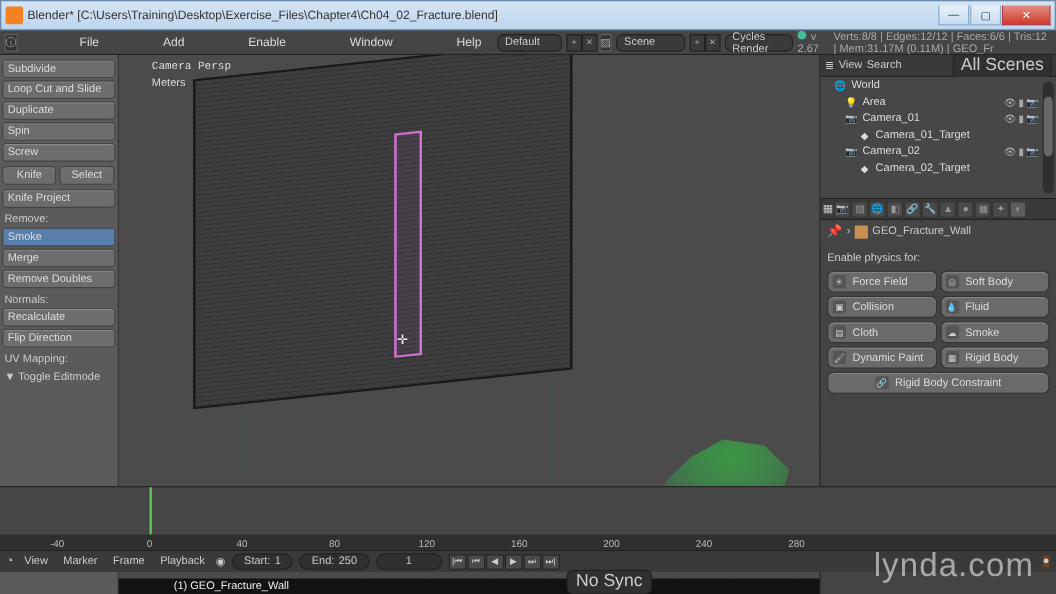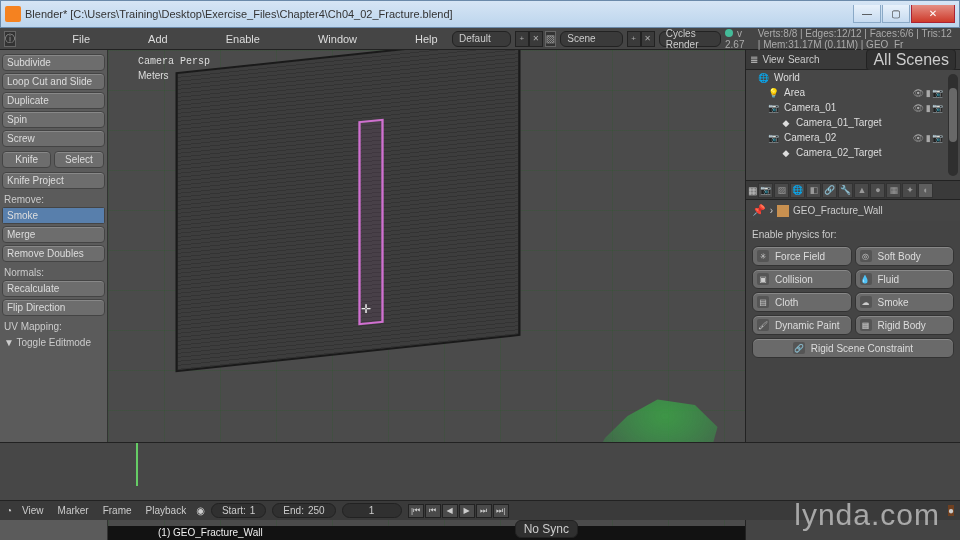--- a/index.html
+++ b/index.html
@@ -95,21 +95,21 @@
 .timeline { flex:1; background:#474747; position:relative; border-top:1px solid #222; }
 .tl-zero { position:absolute; left:136px; top:0; bottom:14px; width:2px; background:#6c6; }
 .tl-ticks { position:absolute; left:0; right:0; bottom:0; height:14px; background:#2f2f2f; color:#bbb; font-size:9px; display:flex; }
 .tl-tick { position:absolute; bottom:1px; transform:translateX(-50%); }
 
 .tl-footer { height:20px; background:#3a3a3a; display:flex; align-items:center; gap:6px; padding:0 6px; font-size:10px; color:#ccc; border-top:1px solid #222; }
 .tl-footer .mitem { padding:0 4px; cursor:pointer; }
 .num-field { background:#303030; border:1px solid #222; border-radius:8px; padding:1px 10px; font-size:10px; color:#ccc; display:flex; gap:4px; }
 .play-buttons { display:flex; gap:1px; }
 .play-btn { width:16px; height:14px; background:#4a4a4a; border:1px solid #222; display:flex; align-items:center; justify-content:center; font-size:8px; color:#ccc; }
-.sync-dd { background:#303030; border:1px solid #222; border-radius:6px; padding:1px 8px; font-size:12px;margin-top:36px; }
+.sync-dd { background:#303030; border:1px solid #222; border-radius:6px; padding:1px 8px; font-size:16px;margin-top:36px; }
 
 
 .watermark { position:absolute; right:20px; bottom:8px; font-size:30px; color:rgba(255,255,255,0.55); font-weight:300; letter-spacing:1px; pointer-events:none; }
 </style>
 </head>
 <body>
 
 <div class="win-titlebar">
   <span style="width:16px;height:16px;background:#f58220;border-radius:2px;display:inline-block;"></span>
   <span class="title">Blender* [C:\Users\Training\Desktop\Exercise_Files\Chapter4\Ch04_02_Fracture.blend]</span>
@@ -187,20 +187,31 @@
           <div class="axis-y"></div>
         <span style="position:absolute;left:8px;top:-10px;color:#6fa0ff;">z</span>
         <span style="position:absolute;left:28px;top:16px;color:#6c6;">y</span>
       </div>
     </div>
     <div class="vp-footer">(1) GEO_Fracture_Wall</div>
 
     <div class="timeline-wrap">
       <div class="timeline">
         <div class="tl-zero"></div>
+        <div class="tl-ticks">
+          <span class="tl-tick" style="left:52px">-40</span>
+          <span class="tl-tick" style="left:136px">0</span>
+          <span class="tl-tick" style="left:220px">40</span>
+          <span class="tl-tick" style="left:304px">80</span>
+          <span class="tl-tick" style="left:388px">120</span>
+          <span class="tl-tick" style="left:472px">160</span>
+          <span class="tl-tick" style="left:556px">200</span>
+          <span class="tl-tick" style="left:640px">240</span>
+          <span class="tl-tick" style="left:724px">280</span>
+        </div>
       </div>
       <div class="tl-footer">
         <span class="info-icon">◔</span>
         <span class="mitem">View</span>
         <span class="mitem">Marker</span>
         <span class="mitem">Frame</span>
         <span class="mitem">Playback</span>
         <span class="info-icon">◉</span>
         <span class="num-field">
             <span>Start:</span>
@@ -334,20 +345,20 @@
         <div class="phys-btn">
             <span class="dot">🖌</span>
             <span>Dynamic Paint</span>
           </div>
         <div class="phys-btn">
             <span class="dot">▦</span>
             <span>Rigid Body</span>
           </div>
         <div class="phys-btn wide">
             <span class="dot">🔗</span>
-            <span>Rigid Scene Constraint</span>
+            <span>Rigid Body Constraint</span>
           </div>
       </div>
     </div>
   </div>
 </div>
 
 <div class="watermark"><span>lynda.com</span></div>
 
 </body></html>

